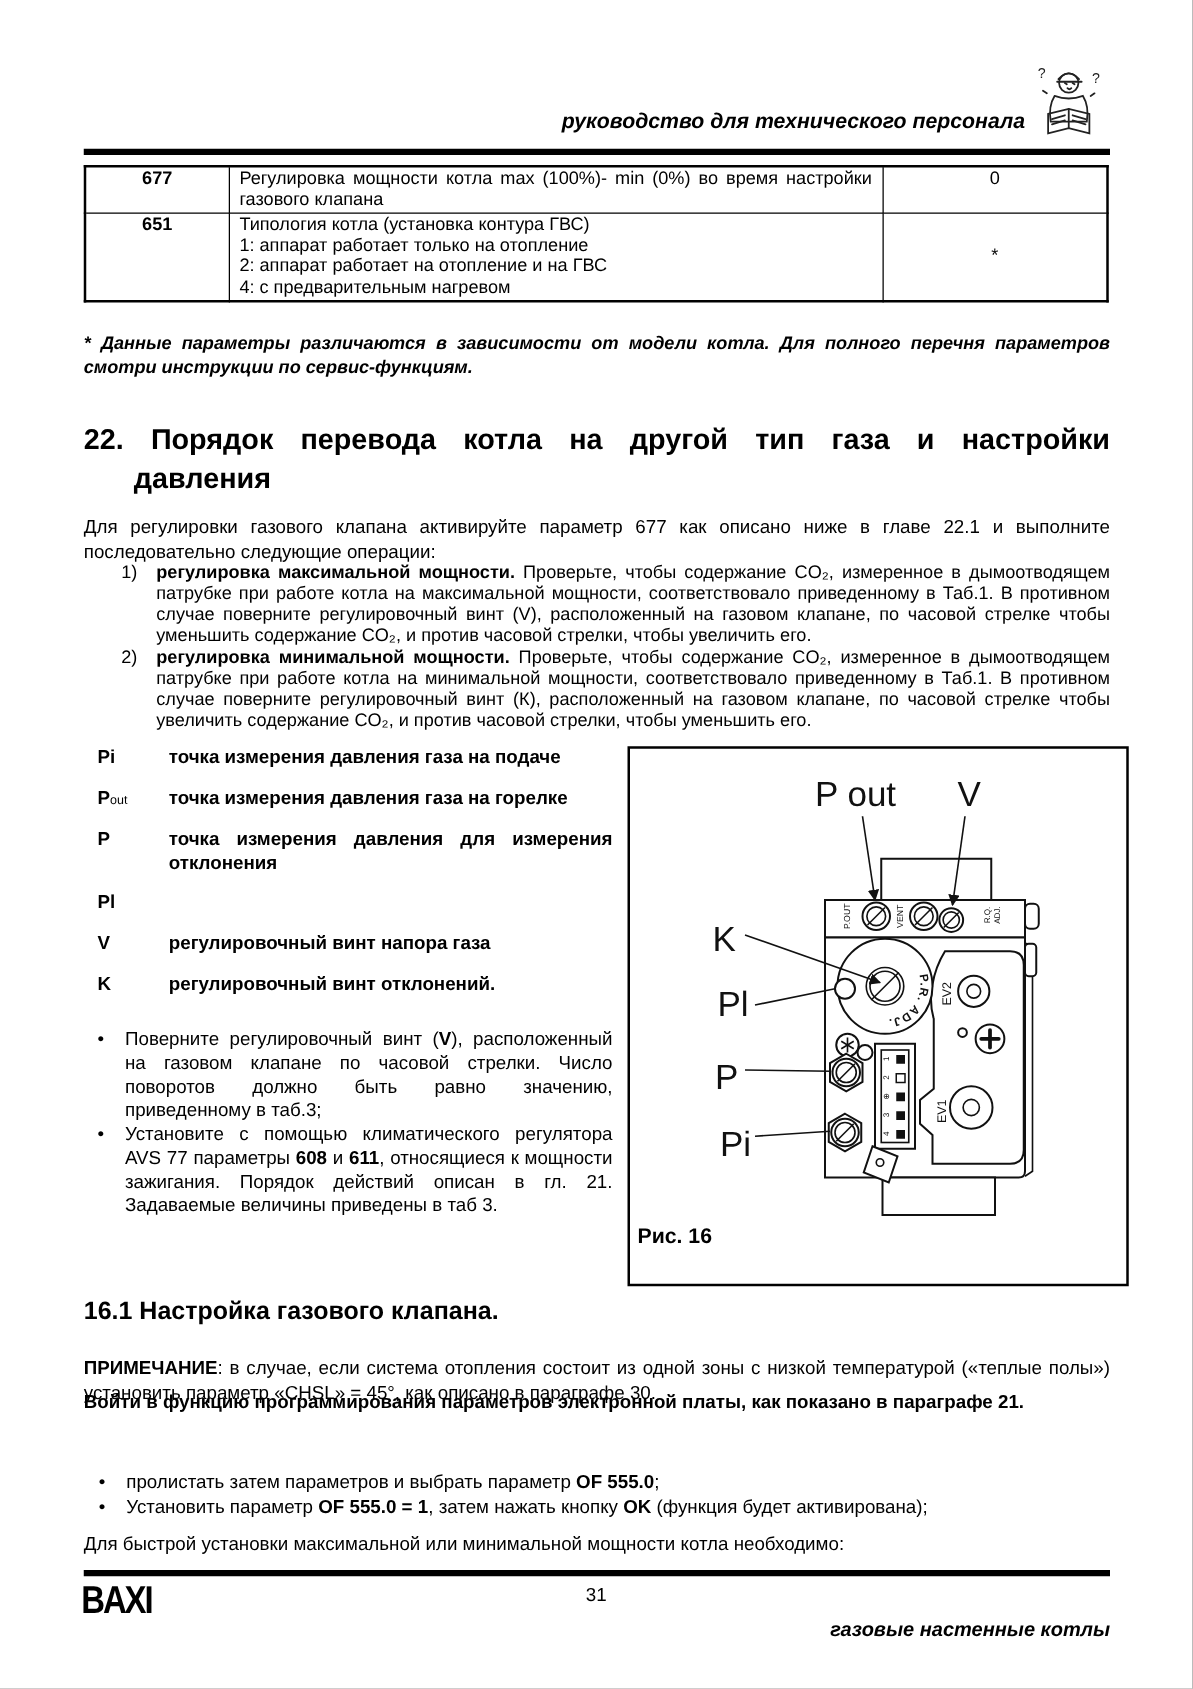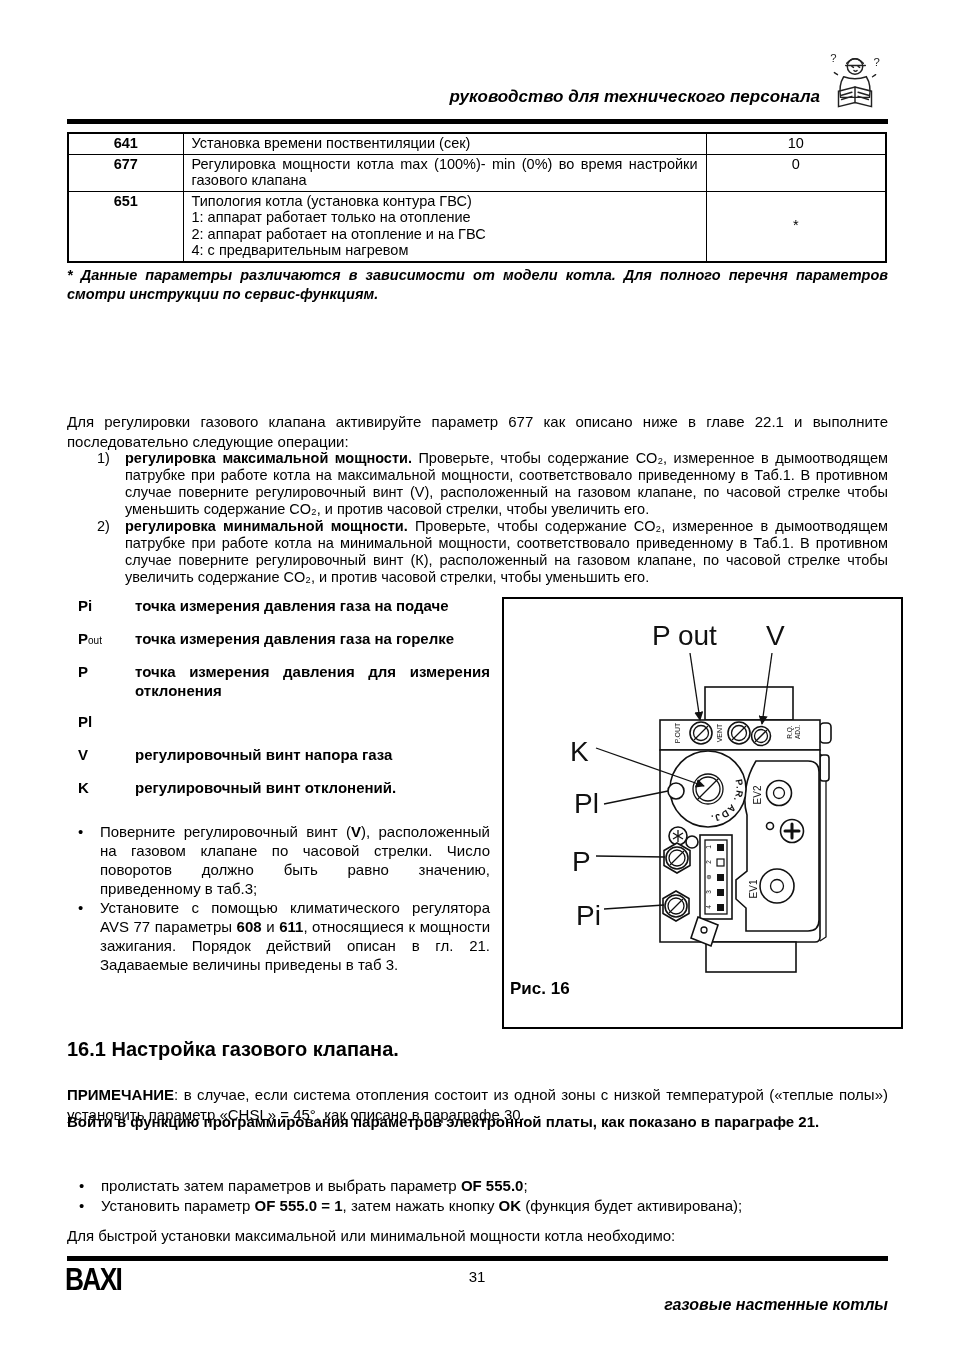--- a/index.html
+++ b/index.html
@@ -89,27 +89,20 @@
   </svg>
   <div class="abs hrule" style="top:119px"></div>
 
   <table class="abs params">
     <colgroup>
         <col style="width:115px">
         <col style="width:523px">
         <col style="width:180px">
       </colgroup>
     <tbody>
-      <tr>
-        <td class="c-param">641</td>
-        <td class="jt">
-            <div>Установка времени поствентиляции (сек)</div>
-          </td>
-        <td class="c-val">10</td>
-      </tr>
       <tr>
         <td class="c-param">677</td>
         <td class="jt">
             <div>Регулировка мощности котла max (100%)- min (0%) во время настройки газового клапана</div>
           </td>
         <td class="c-val">0</td>
       </tr>
       <tr>
         <td class="c-param">651</td>
         <td>
@@ -118,20 +111,24 @@
           <div>2: аппарат работает на отопление и на ГВС</div>
           <div>4: с предварительным нагревом</div>
         </td>
         <td class="c-val vmid">*</td>
       </tr>
     </tbody>
   </table>
 
   <div class="abs footnote jt">* Данные параметры различаются в зависимости от модели котла. Для полного перечня параметров смотри инструкции по сервис-функциям.</div>
 
+  <div class="abs h22">
+    <div class="l1">22. Порядок перевода котла на другой тип газа и настройки</div>
+    <div class="l2">давления</div>
+  </div>
   <div class="abs intro jt">Для регулировки газового клапана активируйте параметр 677 как описано ниже в главе 22.1 и выполните последовательно следующие операции:</div>
 
   <div class="abs nlist">
     <div class="nitem">
       <span class="nnum">1)</span>
       <span class="ntext"><b>регулировка максимальной мощности.</b><span> Проверьте, чтобы содержание CO₂, измеренное в дымоотводящем патрубке при работе котла на максимальной мощности, соответствовало приведенному в Таб.1. В противном случае поверните регулировочный винт (V), расположенный на газовом клапане, по часовой стрелке чтобы уменьшить содержание CO₂, и против часовой стрелки, чтобы увеличить его.</span></span>
     </div>
     <div class="nitem">
       <span class="nnum">2)</span>
       <span class="ntext"><b>регулировка минимальной мощности.</b><span> Проверьте, чтобы содержание CO₂, измеренное в дымоотводящем патрубке при работе котла на минимальной мощности, соответствовало приведенному в Таб.1. В противном случае поверните регулировочный винт (К), расположенный на газовом клапане, по часовой стрелке чтобы увеличить содержание CO₂, и против часовой стрелки, чтобы уменьшить его.</span></span>

